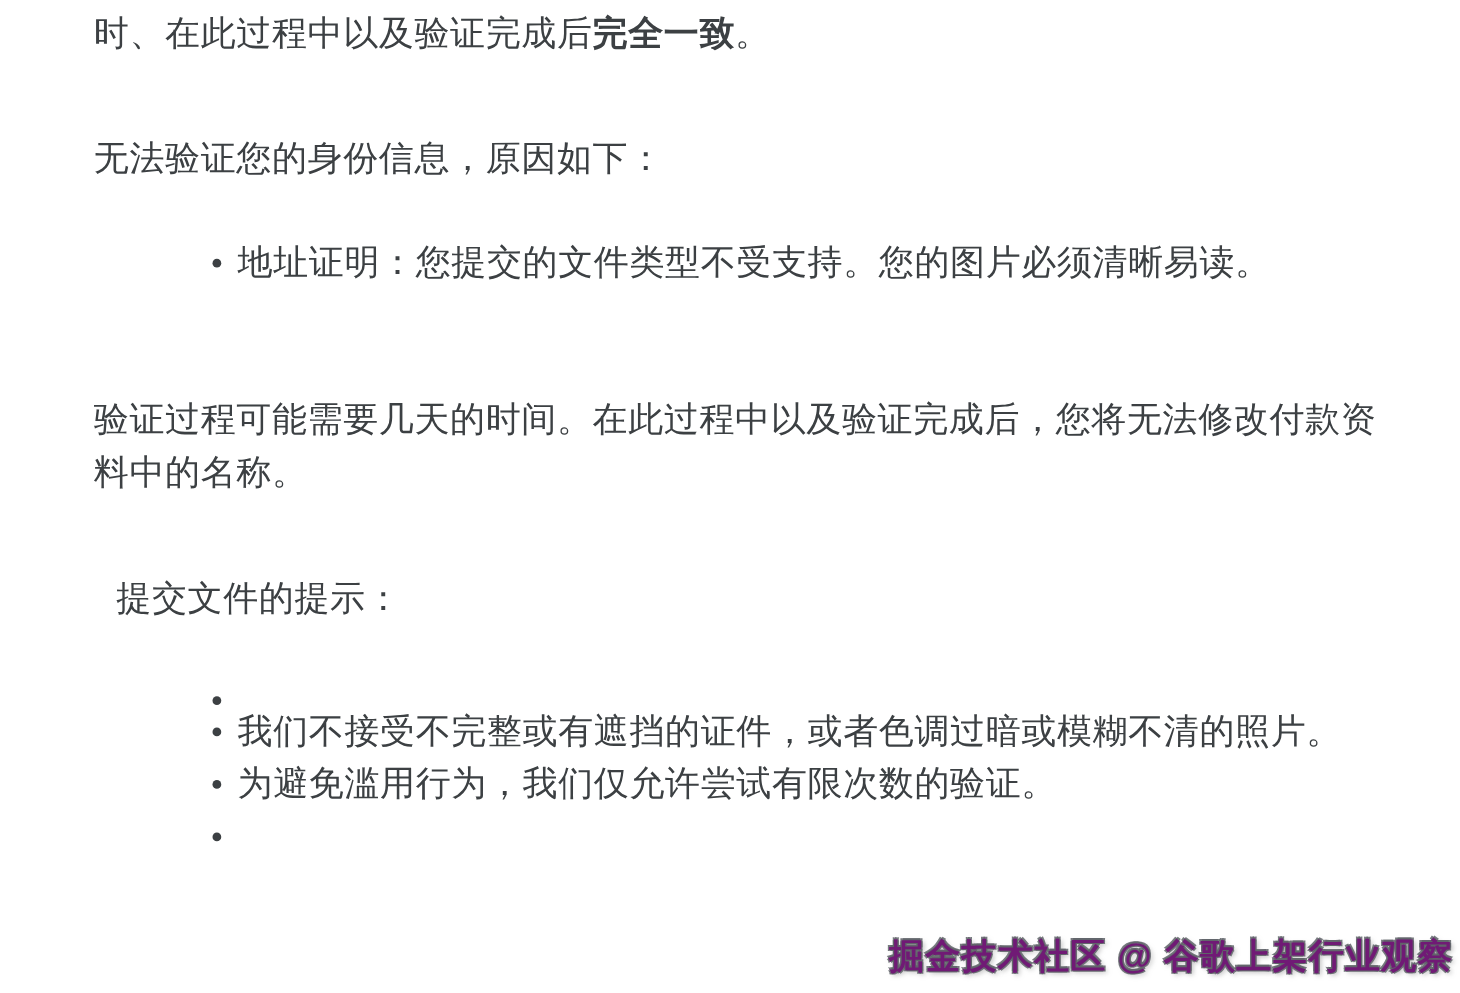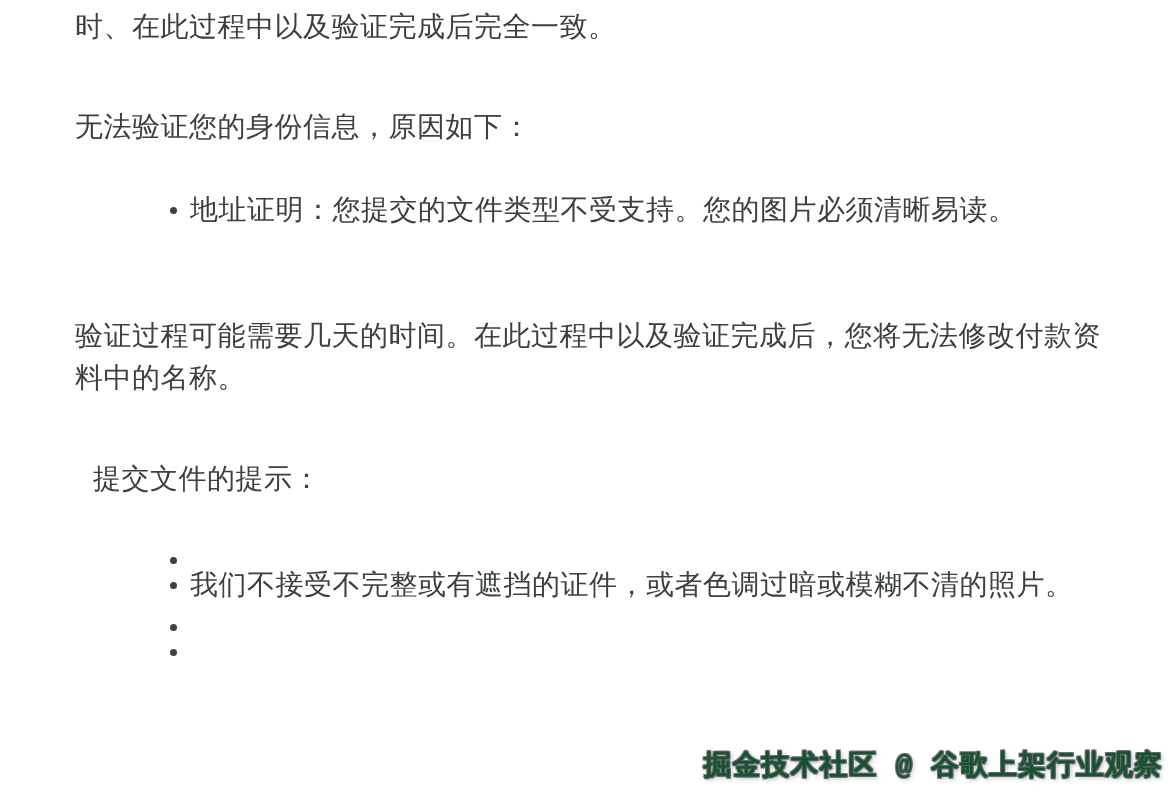--- a/index.html
+++ b/index.html
@@ -16,21 +16,21 @@
     color: #3c4043;
     font-size: 28px;
   }
   .block {
     position: absolute;
     left: 75px;
     line-height: 42px;
     letter-spacing: 0.5px;
   }
   .clipped-line   { top: -22px; }
-  .clipped-line strong { font-weight: 400; }
+  .clipped-line strong { font-weight: 700; }
   .para-intro     { top: 78px; }
   .para-process   { top: 287px; width: 1050px; }
   .tips-heading   { top: 430px; margin-left: 18px; }
   ul.bullet-list {
     position: absolute;
     left: 170px;
     margin: 0;
     padding: 0;
     list-style: none;
     line-height: 42px;
@@ -50,29 +50,28 @@
     background: #3c4043;
     margin: 18px 13px 0 0;
   }
   .watermark {
     position: absolute;
     right: 5px;
     bottom: 10px;
     font-size: 28px;
     font-weight: 700;
     letter-spacing: 1px;
-    color: #14532d;
+    color: #701a75;
     text-shadow:
       -1px -1px 0 rgba(95, 99, 104, 0.85),
        1px -1px 0 rgba(95, 99, 104, 0.85),
       -1px  1px 0 rgba(95, 99, 104, 0.85),
        1px  1px 0 rgba(95, 99, 104, 0.85),
        2px  2px 4px rgba(120, 120, 120, 0.55);
     white-space: nowrap;
-    font-family: Liberation Mono, monospace;
   }
 </style>
 </head>
 <body>
 
 <main>
 
   <p class="block clipped-line"><span>时、在此过程中以及验证完成后</span><strong>完全一致</strong><span>。</span></p>
 
   <p class="block para-intro">无法验证您的身份信息，原因如下：</p>
@@ -91,20 +90,21 @@
   <ul class="bullet-list tips-list">
     <li>
       <span class="bullet-dot"></span>
     </li>
     <li>
       <span class="bullet-dot"></span>
       <span>我们不接受不完整或有遮挡的证件，或者色调过暗或模糊不清的照片。</span>
     </li>
     <li>
       <span class="bullet-dot"></span>
+      <span>为避免滥用行为，我们仅允许尝试有限次数的验证。</span>
     </li>
     <li>
       <span class="bullet-dot"></span>
     </li>
   </ul>
 
 </main>
 
 <div class="watermark">
   <span>掘金技术社区 @ 谷歌上架行业观察</span>

